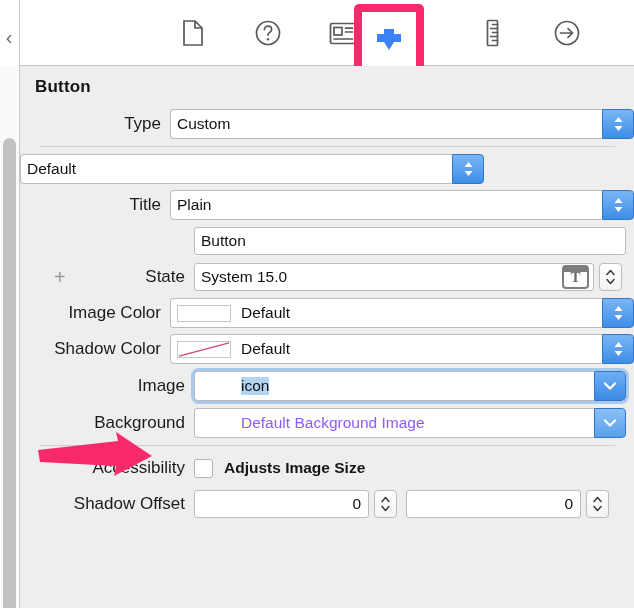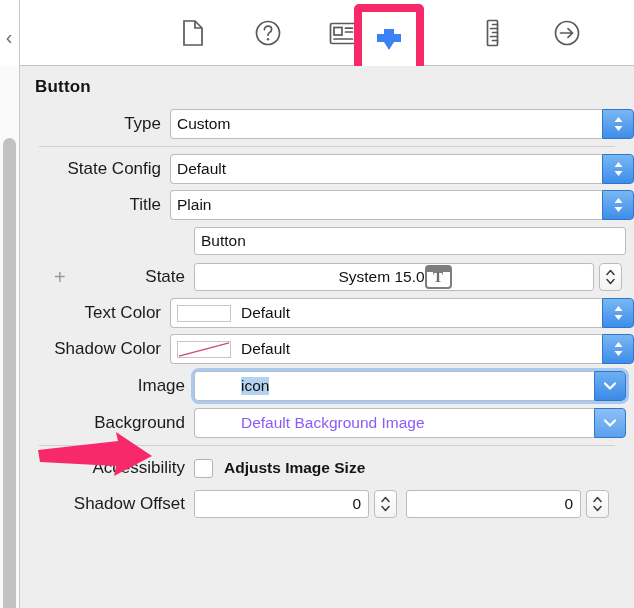--- a/index.html
+++ b/index.html
@@ -262,21 +262,20 @@
             <svg width="13" height="18" viewBox="0 0 13 18">
                 <path d="M6.5 2 L10.5 7 H2.5 Z M6.5 16 L10.5 11 H2.5 Z" fill="#fff"></path>
               </svg>
           </div>
         </div>
       </div>
 
       <div class="sep"></div>
 
       <div class="row">
-        <div class="rowlabel">State Config</div>
         <div class="popup-wrap">
           <div class="field wide">Default</div>
           <div class="stepper-blue">
             <svg width="13" height="18" viewBox="0 0 13 18">
                 <path d="M6.5 2 L10.5 7 H2.5 Z M6.5 16 L10.5 11 H2.5 Z" fill="#fff"></path>
               </svg>
           </div>
         </div>
       </div>
 
@@ -293,36 +292,36 @@
       </div>
 
       <div class="row">
         <div class="rowlabel"></div>
         <div class="field flat" style="width:432px;">Button</div>
       </div>
 
       <div class="row">
         <div class="plus">+</div>
         <div class="rowlabel">State</div>
-        <div class="field flat" style="width:400px; justify-content:center; padding-right:4px;">
+        <div class="field flat" style="width:400px; justify-content:space-between; padding-right:4px;">
           <span>System 15.0</span>
           <span class="tbtn">
               <span>T</span>
             </span>
         </div>
         <div class="stepper-grey">
           <svg width="11" height="20" viewBox="0 0 11 20" fill="none" stroke="#3b3b3b" stroke-width="1.5" stroke-linecap="round" stroke-linejoin="round">
             <path d="M2 7.5 L5.5 3.5 L9 7.5"></path>
               <path d="M2 12.5 L5.5 16.5 L9 12.5"></path>
           </svg>
         </div>
       </div>
 
       <div class="row">
-        <div class="rowlabel">Text Color</div>
+        <div class="rowlabel">Image Color</div>
         <div class="popup-wrap">
           <div class="field wide">
             <span class="swatch"></span>
             <span>Default</span>
           </div>
           <div class="stepper-blue">
             <svg width="13" height="18" viewBox="0 0 13 18">
                 <path d="M6.5 2 L10.5 7 H2.5 Z M6.5 16 L10.5 11 H2.5 Z" fill="#fff"></path>
               </svg>
           </div>

